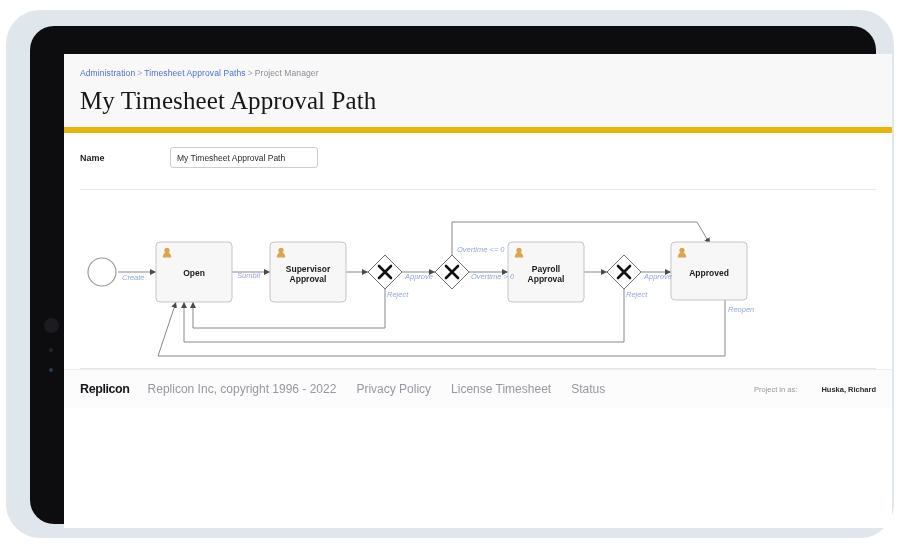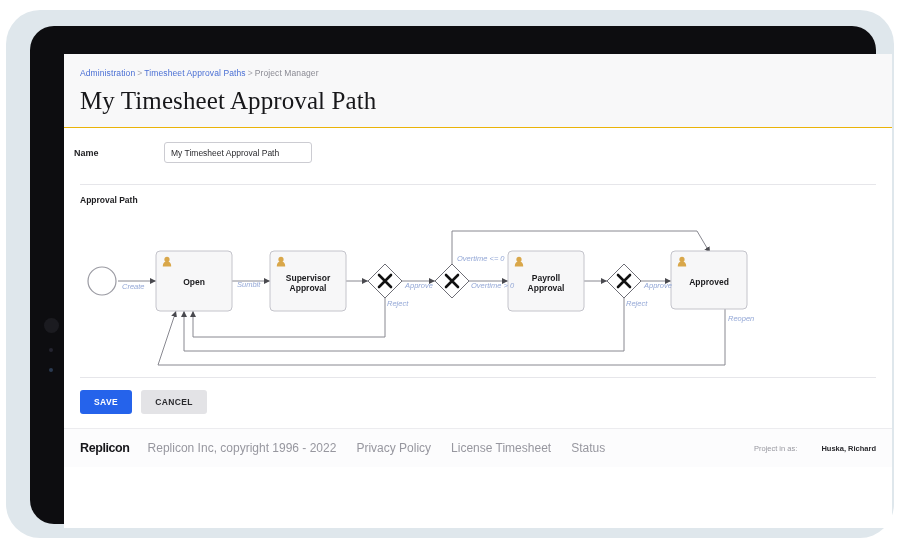--- a/index.html
+++ b/index.html
@@ -62,21 +62,21 @@
     border-radius: 50%;
     background: #242430;
   }
   .bezel-dot.d1 { top: 322px; }
   .bezel-dot.d2 { top: 342px; background: #2a3a52; }
 
   
   .page-header {
     background: #f8f8f9;
     padding: 14px 16px 12px 16px;
-    border-bottom: 1px solid #eab308;
+    border-bottom: 6px solid #eab308;
   }
   .breadcrumb {
     font-size: 8.5px;
     color: #8a8a93;
     margin-bottom: 9px;
     letter-spacing: .1px;
   }
   .breadcrumb a {
     color: #4a6fd4;
     text-decoration: none;
@@ -85,21 +85,21 @@
   .page-title {
     font-family: "Liberation Serif", serif;
     font-size: 25px;
     font-weight: 400;
     color: #17171a;
     margin: 0;
     letter-spacing: .1px;
   }
 
   .form-area {
-    padding: 14px 16px 4px 10px;
+    padding: 14px 16px 4px 16px;
   }
   .form-row {
     display: flex;
     align-items: center;
     margin-bottom: 9px;
   }
   .form-label {
     width: 90px;
     font-size: 9px;
     font-weight: bold;
@@ -219,21 +219,20 @@
       <div class="form-area">
         <div class="form-row">
           <div class="form-label">Name</div>
           <input class="form-input" type="text" value="My Timesheet Approval Path" style="">
         </div>
       </div>
 
       <div class="divider"></div>
 
       <div class="diagram-section">
-        <div class="section-label">Approval Path</div>
         <div class="diagram-wrap">
           <svg width="796" height="160" viewBox="0 0 796 160">
             <defs>
               <marker id="arw" markerWidth="7" markerHeight="7" refX="6" refY="3" orient="auto">
                 <path d="M0,0 L6,3 L0,6 z" fill="#4a4a4f"></path>
               </marker>
               <g id="person">
                 <circle cx="0" cy="-2.6" r="2.6" fill="#d9a74a"></circle>
                 <path d="M-4.2,4.6 C-4.2,0.6 -2.2,-0.4 0,-0.4 C2.2,-0.4 4.2,0.6 4.2,4.6 Z" fill="#d9a74a"></path>
               </g>
@@ -315,24 +314,20 @@
             <text class="edge-label" x="391" y="79">Overtime &gt; 0</text>
             <text class="edge-label" x="564" y="79">Approve</text>
             <text class="edge-label" x="546" y="97">Reject</text>
             <text class="edge-label" x="648" y="112">Reopen</text>
           </svg>
         </div>
       </div>
 
       <div class="divider"></div>
 
-      <div class="actions">
-        <button class="btn btn-save">SAVE</button>
-        <button class="btn btn-cancel">CANCEL</button>
-      </div>
 
       <div class="footer">
         <div class="brand">Replicon</div>
         <span class="footer-link">Replicon Inc, copyright 1996 - 2022</span>
         <a href="#" class="footer-link">Privacy Policy</a>
         <a href="#" class="footer-link">License Timesheet</a>
         <a href="#" class="footer-link">Status</a>
         <div class="footer-spacer"></div>
         <div class="logged-in">
           <span>Project in as:</span>

